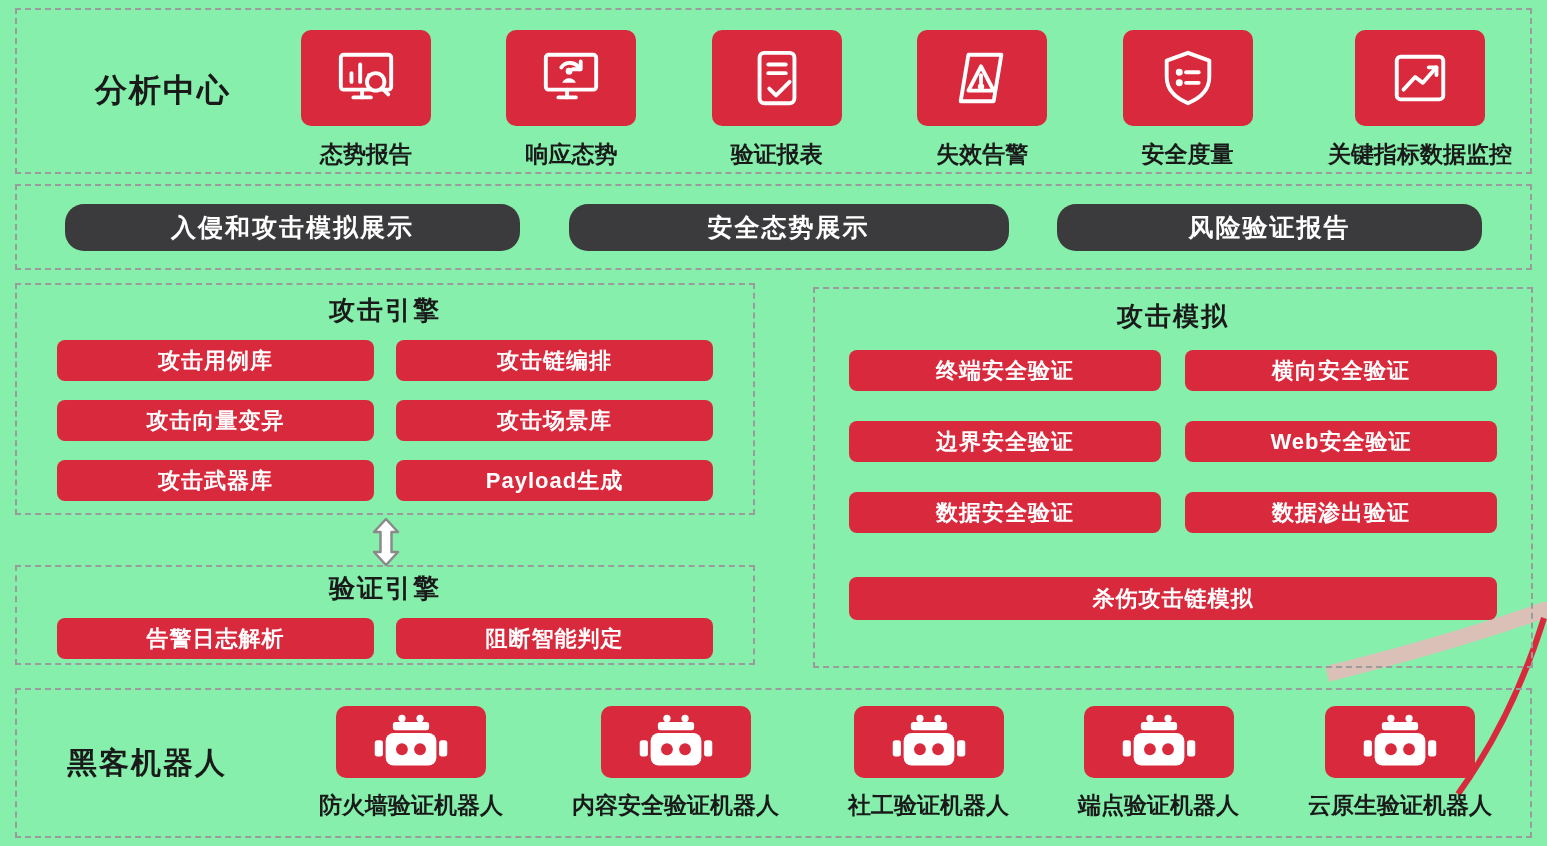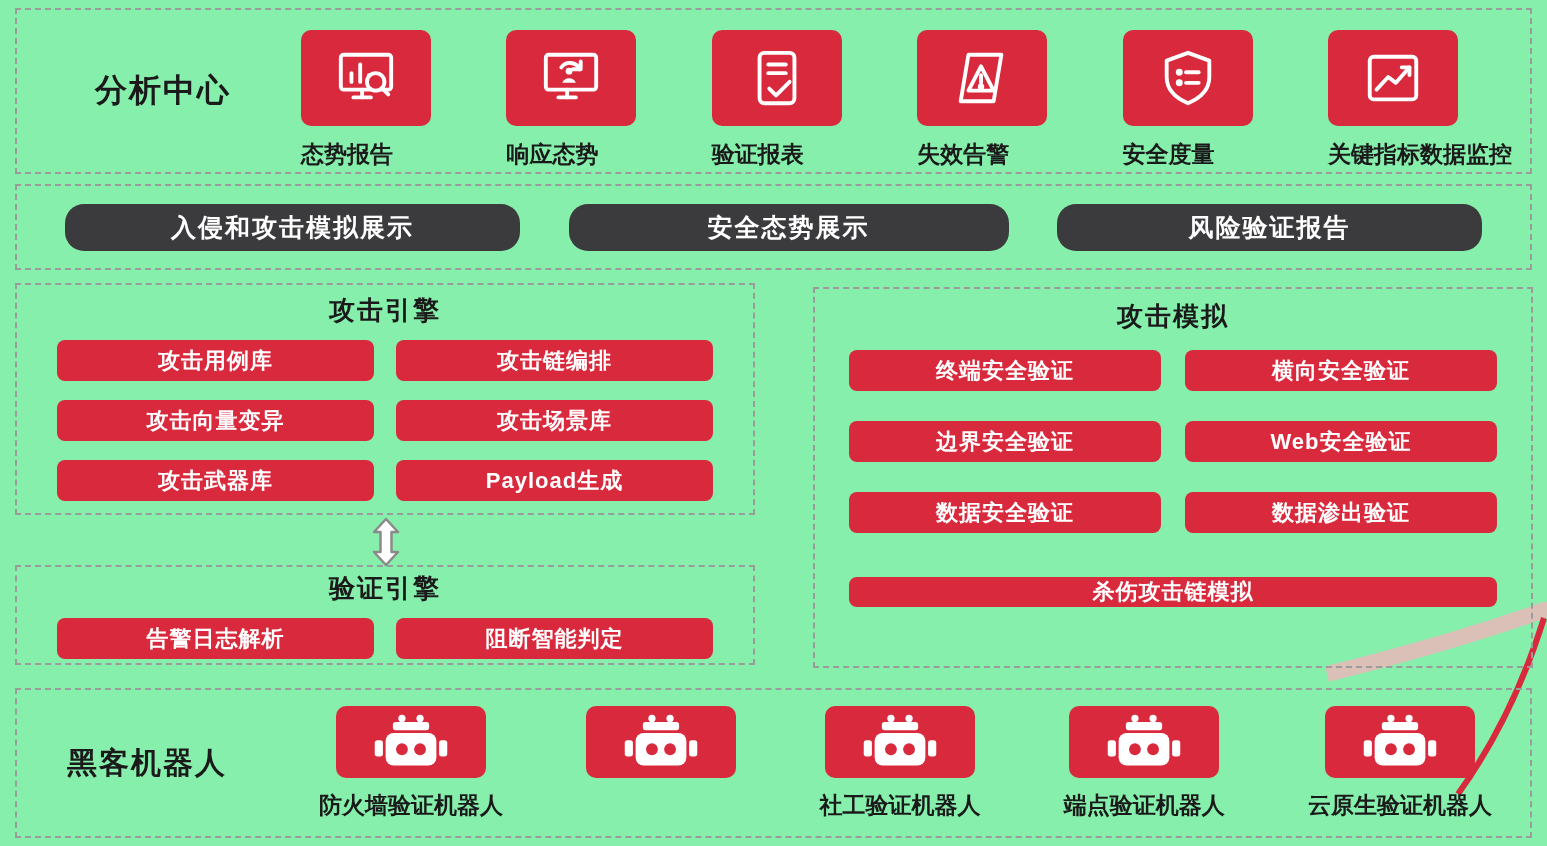--- a/index.html
+++ b/index.html
@@ -7,42 +7,42 @@
   body { font-family:"Liberation Sans","DejaVu Sans",sans-serif; color:#1a1a1a; }
   .canvas { position:relative; width:1547px; height:846px; background:#86efac; overflow:hidden; }
 
   .dashed-box { position:absolute; border:2px dashed #9b9b9b; background:transparent; z-index:1; }
 
   
   .sec-analysis { left:15px; top:8px; width:1517px; height:166px; display:flex; }
   .sec-analysis .side-title { width:280px; padding-left:78px; display:flex; align-items:center; }
   .big-title { font-size:32px; font-weight:bold; letter-spacing:2px; }
   .sec-analysis .items { flex:1; display:flex; justify-content:space-between; padding:20px 18px 0 4px; }
-  .icon-item { display:flex; flex-direction:column; }
+  .icon-item { display:flex; flex-direction:column; align-items:center; }
   .icon-tile { width:130px; height:96px; background:#D9293D; border-radius:10px; display:flex; align-items:center; justify-content:center; }
   .icon-item .lbl { margin-top:13px; font-size:23px; font-weight:bold; white-space:nowrap; }
 
   
   .sec-display { left:15px; top:184px; width:1517px; height:86px; display:flex; align-items:center; justify-content:space-between; padding:0 48px; }
   .dark-bar { height:47px; background:#3B3B3D; border-radius:19px; color:#fff; font-size:25px; font-weight:bold; letter-spacing:2px; display:flex; align-items:center; justify-content:center; }
   .dark-bar.b0 { flex:0 0 455px; }
   .dark-bar.b1 { flex:0 0 440px; }
   .dark-bar.b2 { flex:0 0 425px; }
 
   
   .sec-attack-engine { left:15px; top:283px; width:740px; height:232px; padding:8px 40px 0; }
   .sec-verify-engine { left:15px; top:565px; width:740px; height:100px; padding:4px 40px 0; }
   .panel-title { text-align:center; font-size:26px; font-weight:bold; letter-spacing:2px; }
   .btn-grid { display:grid; grid-template-columns:1fr 1fr; column-gap:22px; row-gap:19px; margin-top:12px; }
   .red-btn { height:41px; background:#D9293D; border-radius:8px; color:#fff; font-size:22px; font-weight:bold; letter-spacing:1px; display:flex; align-items:center; justify-content:center; white-space:nowrap; }
 
   
   .sec-attack-sim { left:813px; top:287px; width:720px; height:381px; padding:10px 34px 0; }
   .sec-attack-sim .btn-grid { column-gap:24px; row-gap:30px; margin-top:16px; }
-  .wide-btn { margin-top:44px; height:30px; }
+  .wide-btn { margin-top:44px; height:43px; }
 
   
   .connector { position:absolute; left:371px; top:517px; width:30px; height:50px; z-index:2; }
 
   
   .sec-robots { left:15px; top:688px; width:1517px; height:150px; display:flex; }
   .sec-robots .side-title { width:292px; padding-left:50px; display:flex; align-items:center; }
   .sec-robots .big-title { font-size:30px; }
   .sec-robots .items { flex:1; display:flex; justify-content:space-between; padding:16px 38px 0 10px; }
   .robot-tile { width:150px; height:72px; background:#D9293D; border-radius:10px; display:flex; align-items:center; justify-content:center; }
@@ -223,20 +223,21 @@
             <circle cx="40" cy="6" r="4" fill="#fff"></circle>
               <circle cx="60" cy="6" r="4" fill="#fff"></circle>
             <rect x="30" y="10" width="40" height="9" rx="3" fill="#fff"></rect>
             <rect x="10" y="30" width="9" height="18" rx="3" fill="#fff"></rect>
             <rect x="81" y="30" width="9" height="18" rx="3" fill="#fff"></rect>
             <rect x="22" y="22" width="56" height="36" rx="9" fill="#fff"></rect>
             <circle cx="40" cy="40" r="6.5" fill="#D9293D"></circle>
               <circle cx="60" cy="40" r="6.5" fill="#D9293D"></circle>
           </svg>
         </div>
+        <div class="lbl">内容安全验证机器人</div>
       </div>
 
       <div class="robot-item">
         <div class="robot-tile">
           <svg width="100" height="58" viewBox="0 0 100 64">
             <circle cx="40" cy="6" r="4" fill="#fff"></circle>
               <circle cx="60" cy="6" r="4" fill="#fff"></circle>
             <rect x="30" y="10" width="40" height="9" rx="3" fill="#fff"></rect>
             <rect x="10" y="30" width="9" height="18" rx="3" fill="#fff"></rect>
             <rect x="81" y="30" width="9" height="18" rx="3" fill="#fff"></rect>

